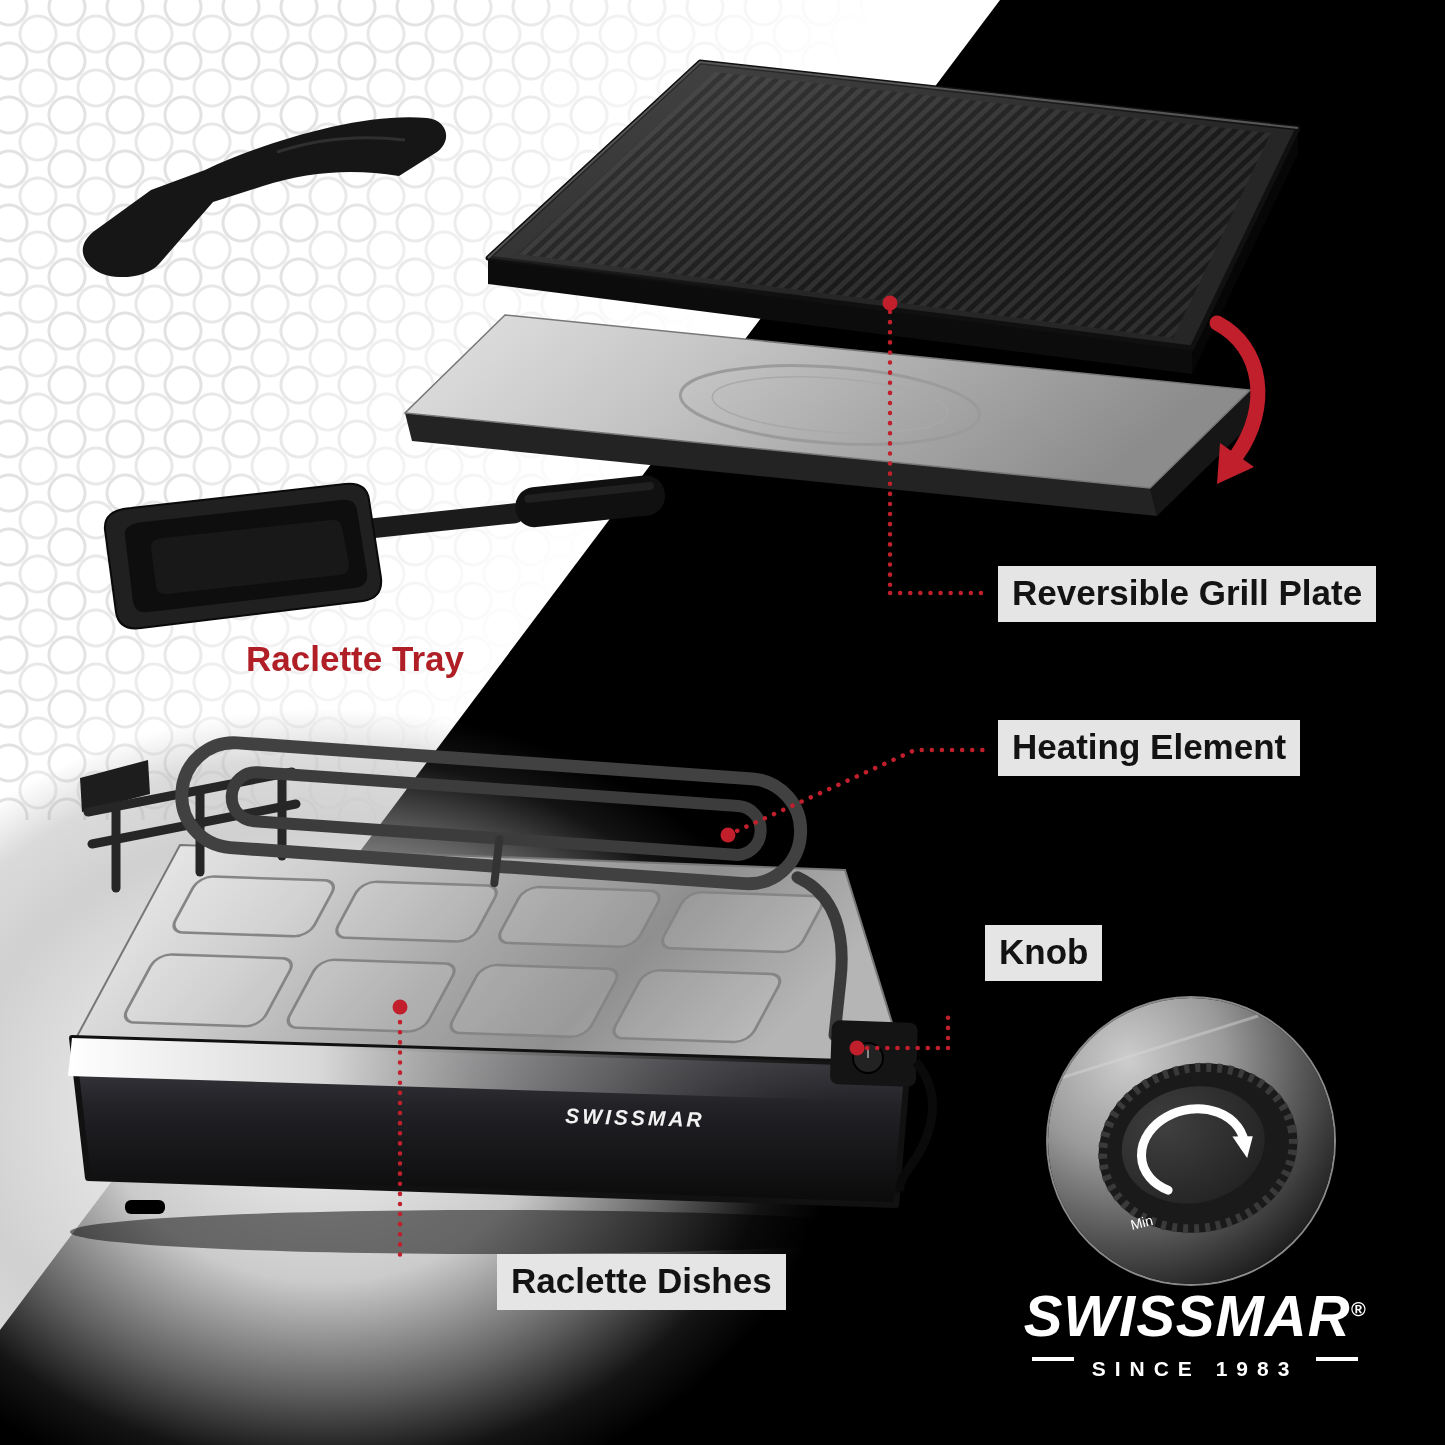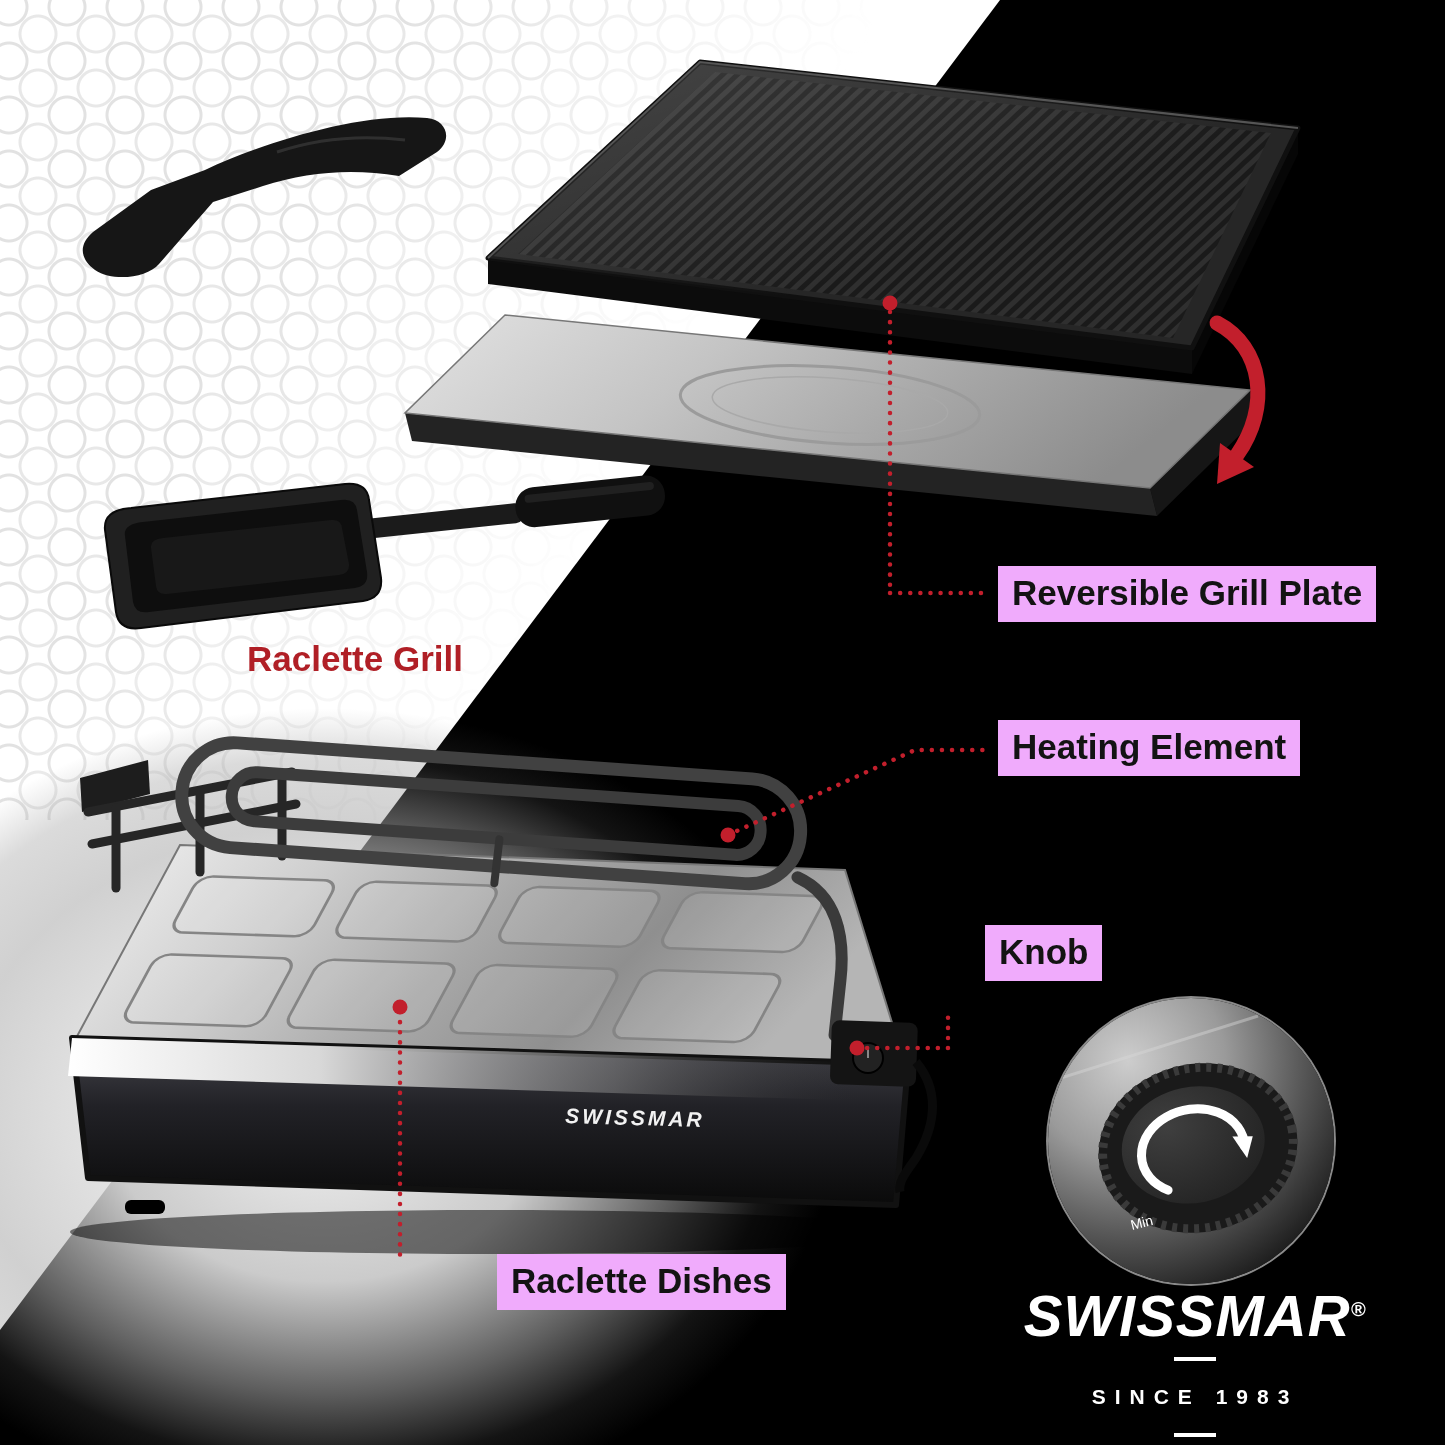--- a/index.html
+++ b/index.html
@@ -13,36 +13,36 @@
       radial-gradient(circle, rgba(0,0,0,0) 16px, #e2e2e2 17px, #e2e2e2 19px, rgba(0,0,0,0) 20px),
       radial-gradient(circle, rgba(0,0,0,0) 16px, #e8e8e8 17px, #e8e8e8 19px, rgba(0,0,0,0) 20px);
     background-size:58px 54px,58px 54px;
     background-position:0 0,29px 27px;
     -webkit-mask-image:linear-gradient(118deg,#000 30%,rgba(0,0,0,0) 62%);
     mask-image:linear-gradient(118deg,#000 30%,rgba(0,0,0,0) 62%);}
   .glow{position:absolute;left:-300px;top:620px;width:1250px;height:980px;
     background:radial-gradient(closest-side, rgba(248,248,248,0.98) 0%, rgba(225,225,225,0.9) 35%,
       rgba(170,170,170,0.55) 58%, rgba(90,90,90,0.22) 72%, rgba(0,0,0,0) 82%);}
   
-  .box-label{position:absolute;background:#f0abfc;color:#131313;font-weight:700;
+  .box-label{position:absolute;background:#e5e5e5;color:#131313;font-weight:700;
              font-size:35px;line-height:1.2;padding:6px 14px 8px;white-space:nowrap;}
   .red-label{position:absolute;color:#b01f26;font-weight:700;font-size:35px;
              line-height:1.18;text-align:center;}
   .front-brand{position:absolute;left:540px;top:1106px;width:190px;text-align:center;
                color:#f2f2f2;font-weight:700;font-style:italic;font-size:21px;
                letter-spacing:3px;transform:rotate(1.6deg);}
   
   .knob-inset{position:absolute;left:1048px;top:998px;width:286px;height:286px;
      border-radius:50%;overflow:hidden;box-shadow:0 0 0 2px #8a8a8a;
      background:radial-gradient(circle at 28% 22%, #cdcdcd 0%, #9a9a9a 32%, #565656 58%, #1b1b1b 82%, #0c0c0c 100%);}
   
   .logo{position:absolute;left:995px;top:1282px;width:400px;color:#fff;text-align:center;}
   .logo-brand{font-style:italic;font-weight:700;font-size:58px;letter-spacing:1px;white-space:nowrap;}
   .logo-reg{font-style:italic;font-weight:700;font-size:20px;vertical-align:super;}
-  .logo-tag{display:flex;align-items:center;justify-content:center;gap:24px;margin-top:8px;flex-direction:column;}
+  .logo-tag{display:flex;justify-content:center;gap:18px;margin-top:8px;}
   .logo-line{width:42px;height:4px;background:#fff;}
   .logo-tag-text{font-size:21px;font-weight:700;letter-spacing:9px;white-space:nowrap;}
   svg{display:block;}
   .abs{position:absolute;}
 </style>
 </head>
 <body>
 
 <div class="stage">
 
@@ -215,21 +215,21 @@
     </g>
     <g fill="#c21f2c">
       <circle cx="890" cy="303" r="7.5"></circle>
       <circle cx="728" cy="835" r="7.5"></circle>
       <circle cx="857" cy="1048" r="7.5"></circle>
       <circle cx="400" cy="1007" r="7.5"></circle>
     </g>
   </svg>
 
 
-  <div class="red-label" style="left:205px;top:638px;width:300px">Raclette Grill</div>
+  <div class="red-label" style="left:205px;top:638px;width:300px">Raclette Tray</div>
 
   <div class="box-label" style="left:998px;top:566px">Reversible Grill Plate</div>
 
   <div class="box-label" style="left:998px;top:720px">Heating Element</div>
 
   <div class="box-label" style="left:985px;top:925px">
     <div>Knob</div>
   </div>
 
   <div class="box-label" style="left:497px;top:1254px;text-align:center">

